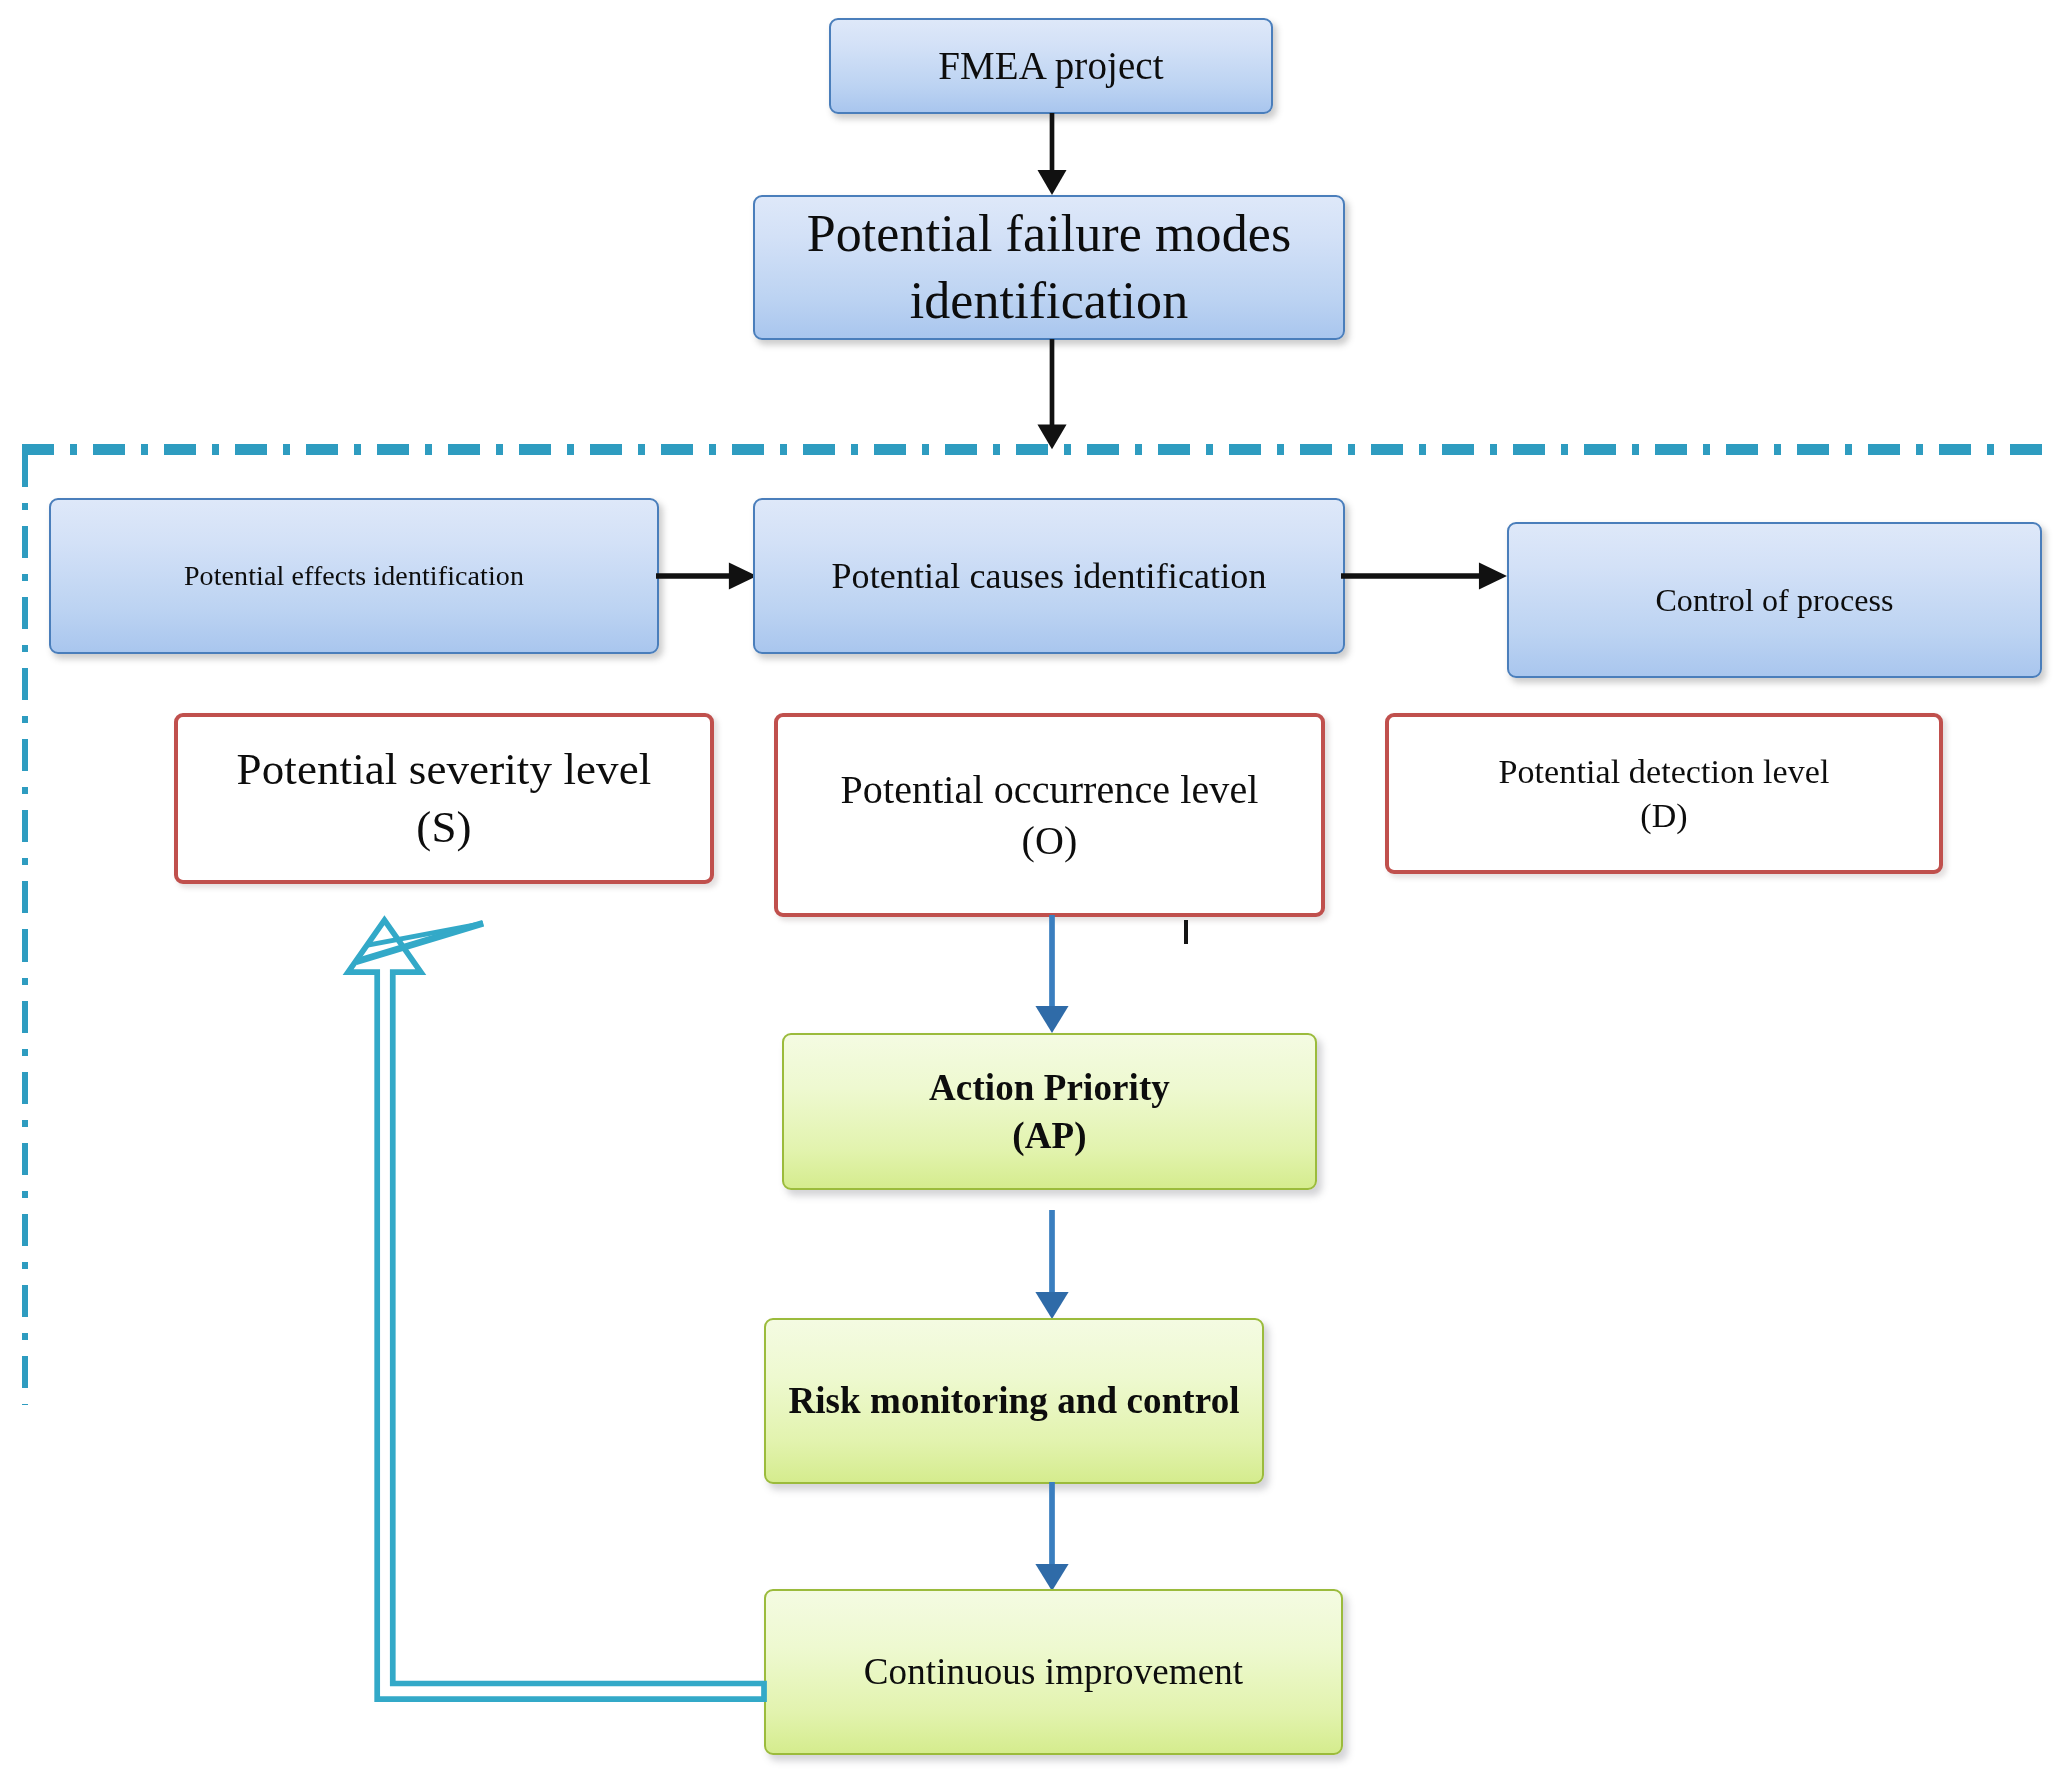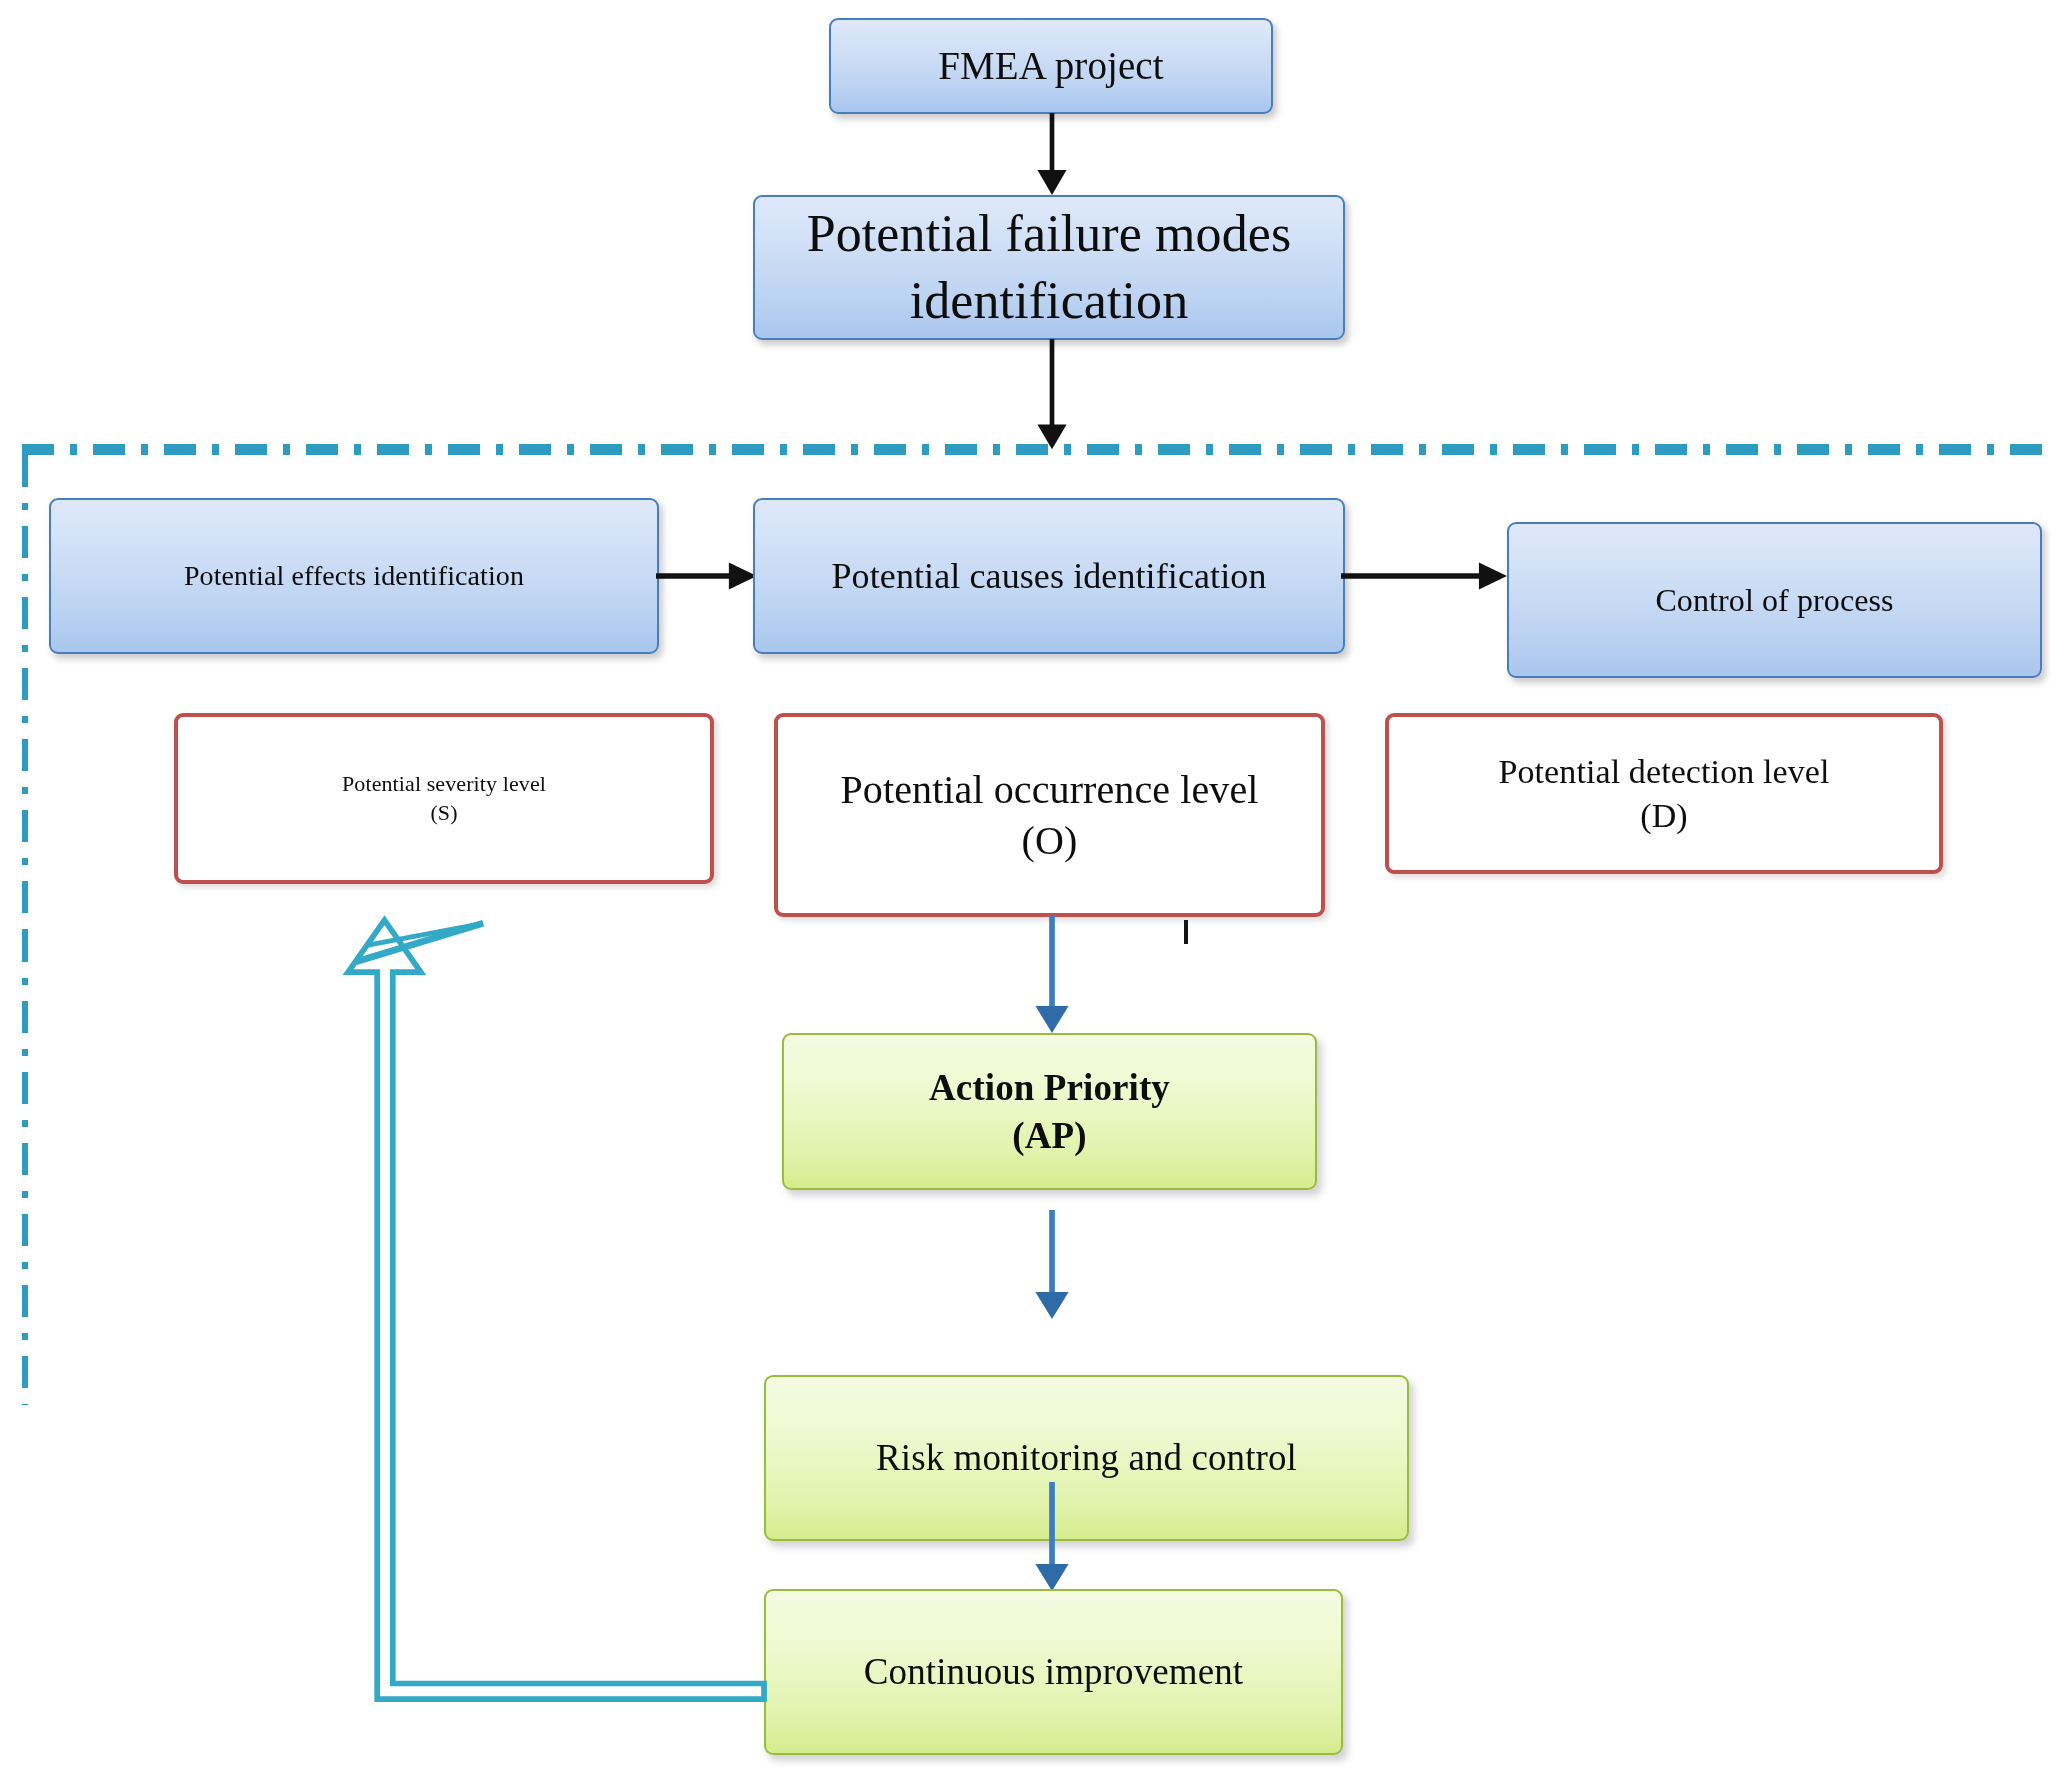--- a/index.html
+++ b/index.html
@@ -139,21 +139,21 @@
     <svg width="167" height="42" viewBox="0 0 322 80">
       <line x1="0" y1="40" x2="276" y2="40" stroke="#111111" stroke-width="11"></line>
       <polygon points="320,40 266,14 266,66" fill="#111111"></polygon>
     </svg>
   </div>
 
   <div class="node blue" style="left:1507px; top:498px; width:535px; height:156px; font-size:32px;margin-top:24px;">
     <span class="line">Control of process</span>
   </div>
 
-  <div class="node red" style="left:174px; top:713px; width:540px; height:171px; font-size:22px;">
+  <div class="node red" style="left:174px; top:713px; width:540px; height:171px; font-size:45px;">
     <span class="line">Potential severity level</span>
     <span class="line">(S)</span>
   </div>
 
   <div class="node red" style="left:774px; top:713px; width:551px; height:204px; font-size:40px;">
     <span class="line">Potential occurrence level</span>
     <span class="line">(O)</span>
   </div>
 
   <div class="node red" style="left:1385px; top:713px; width:558px; height:161px; font-size:34px;">
@@ -175,21 +175,21 @@
     <span class="line">(AP)</span>
   </div>
 
   <div class="conn" style="left:1026px; top:1210px; width:52px; height:110px;">
     <svg width="52" height="110" viewBox="0 0 100 212">
       <line x1="50" y1="0" x2="50" y2="168" stroke="#3a7ebf" stroke-width="11"></line>
       <polygon points="50,210 18,158 82,158" fill="#2f6ba8"></polygon>
     </svg>
   </div>
 
-  <div class="node green" style="left:764px; top:1375px; width:645px; height:166px; font-size:37px;">
+  <div class="node green" style="left:764px; top:1318px; width:500px; height:166px; font-size:37px;font-weight:bold;">
     <span class="line">Risk monitoring and control</span>
   </div>
 
   <div class="conn" style="left:1026px; top:1482px; width:52px; height:110px;">
     <svg width="52" height="110" viewBox="0 0 100 212">
       <line x1="50" y1="0" x2="50" y2="168" stroke="#3a7ebf" stroke-width="11"></line>
       <polygon points="50,210 18,158 82,158" fill="#2f6ba8"></polygon>
     </svg>
   </div>
 

